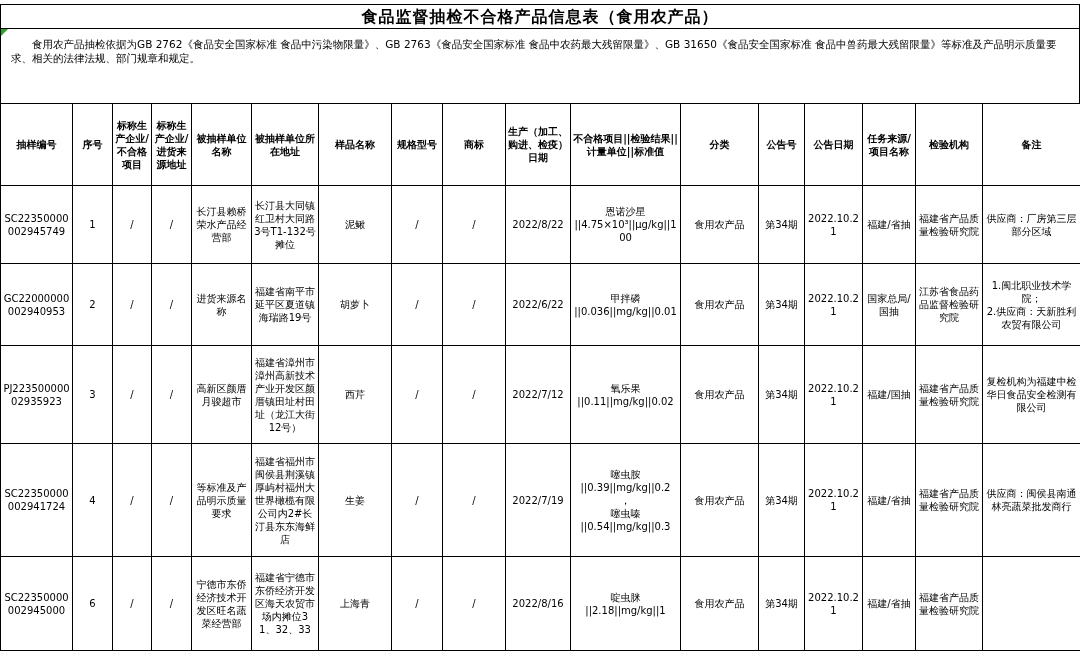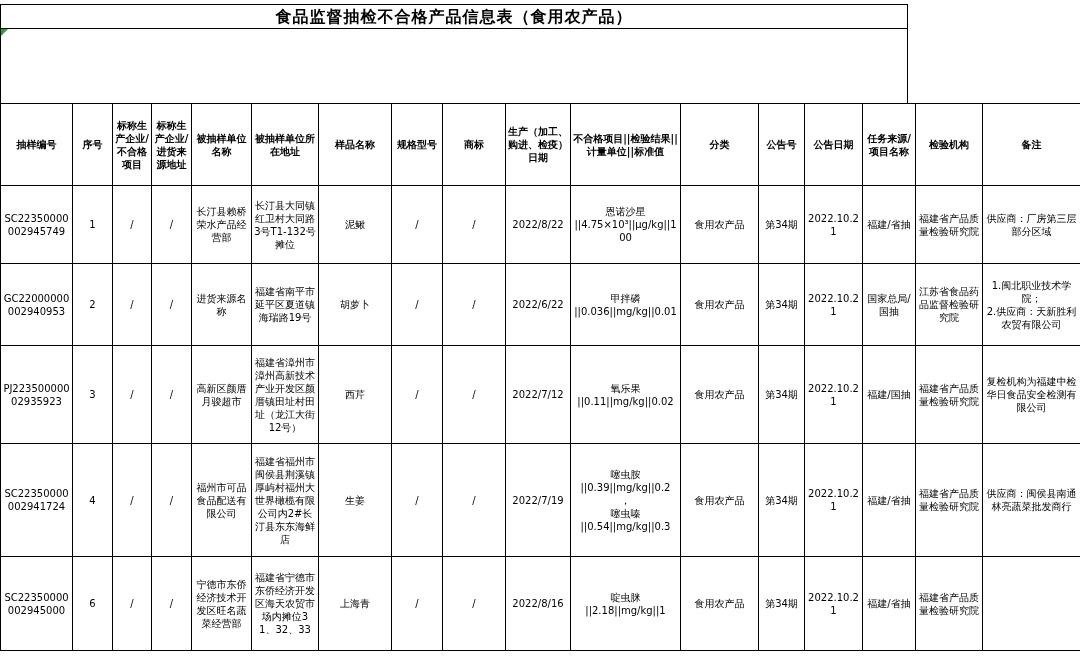--- a/index.html
+++ b/index.html
@@ -13,21 +13,21 @@
     position: relative;
     width: 1080px;
     height: 656px;
     padding-top: 4px;
     background: #ffffff;
     overflow: hidden;
   }
   .top-box {
     border: 1px solid #000;
     border-bottom: none;
-    width: 908px;
+    width: 1080px;
   }
   .title-bar {
     height: 24px;
     line-height: 23px;
     border-bottom: 1px solid #000;
     text-align: center;
     font-weight: bold;
     font-size: 16px;
     letter-spacing: 1px;
   }
@@ -73,20 +73,21 @@
   tbody tr:nth-child(5) { height: 94px; }
 </style>
 </head>
 <body>
 
 <div class="page">
   <div class="top-box">
     <div class="title-bar">食品监督抽检不合格产品信息表（食用农产品）</div>
     <div class="intro">
       <div class="green-corner"></div>
+      <p>食用农产品抽检依据为GB 2762《食品安全国家标准 食品中污染物限量》、GB 2763《食品安全国家标准 食品中农药最大残留限量》、GB 31650《食品安全国家标准 食品中兽药最大残留限量》等标准及产品明示质量要求、相关的法律法规、部门规章和规定。</p>
     </div>
   </div>
 
   <table class="grid">
     <colgroup>
       <col style="width:72px">
         <col style="width:40px">
         <col style="width:39px">
       <col style="width:40px">
         <col style="width:60px">
@@ -184,21 +185,21 @@
           <td>2022.10.21</td>
           <td>福建/国抽</td>
           <td>福建省产品质量检验研究院</td>
           <td>复检机构为福建中检华日食品安全检测有限公司</td>
         </tr>
         <tr>
           <td>SC22350000002941724</td>
           <td>4</td>
           <td>/</td>
           <td>/</td>
-          <td>福州市可品食品配送有限公司</td>
+          <td>等标准及产品明示质量要求</td>
           <td>福建省福州市闽侯县荆溪镇厚屿村福州大世界橄榄有限公司内2#长汀县东东海鲜店</td>
           <td>生姜</td>
           <td>/</td>
           <td>/</td>
           <td>2022/7/19</td>
           <td>噻虫胺
 ||0.39||mg/kg||0.2
 ，
 噻虫嗪
 ||0.54||mg/kg||0.3</td>

